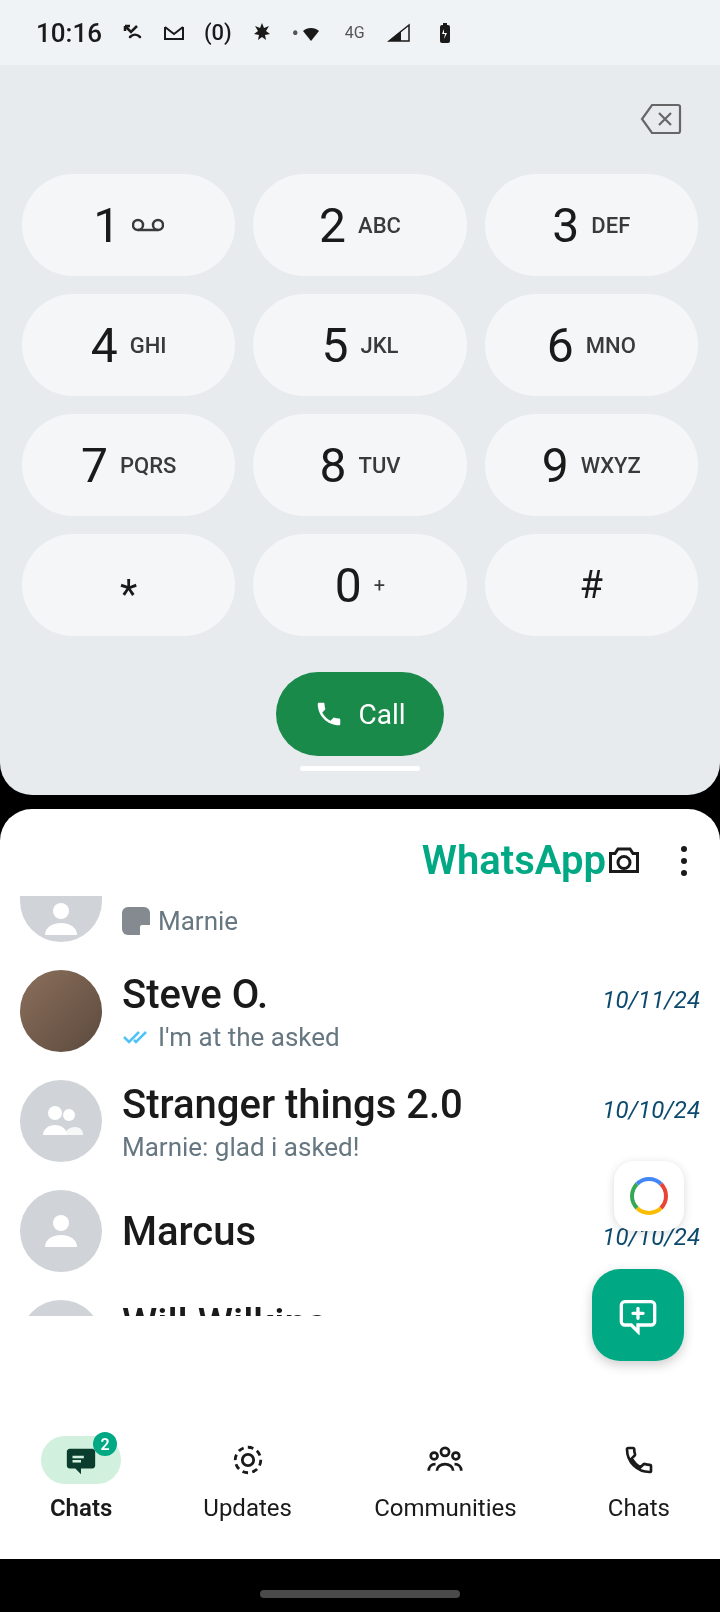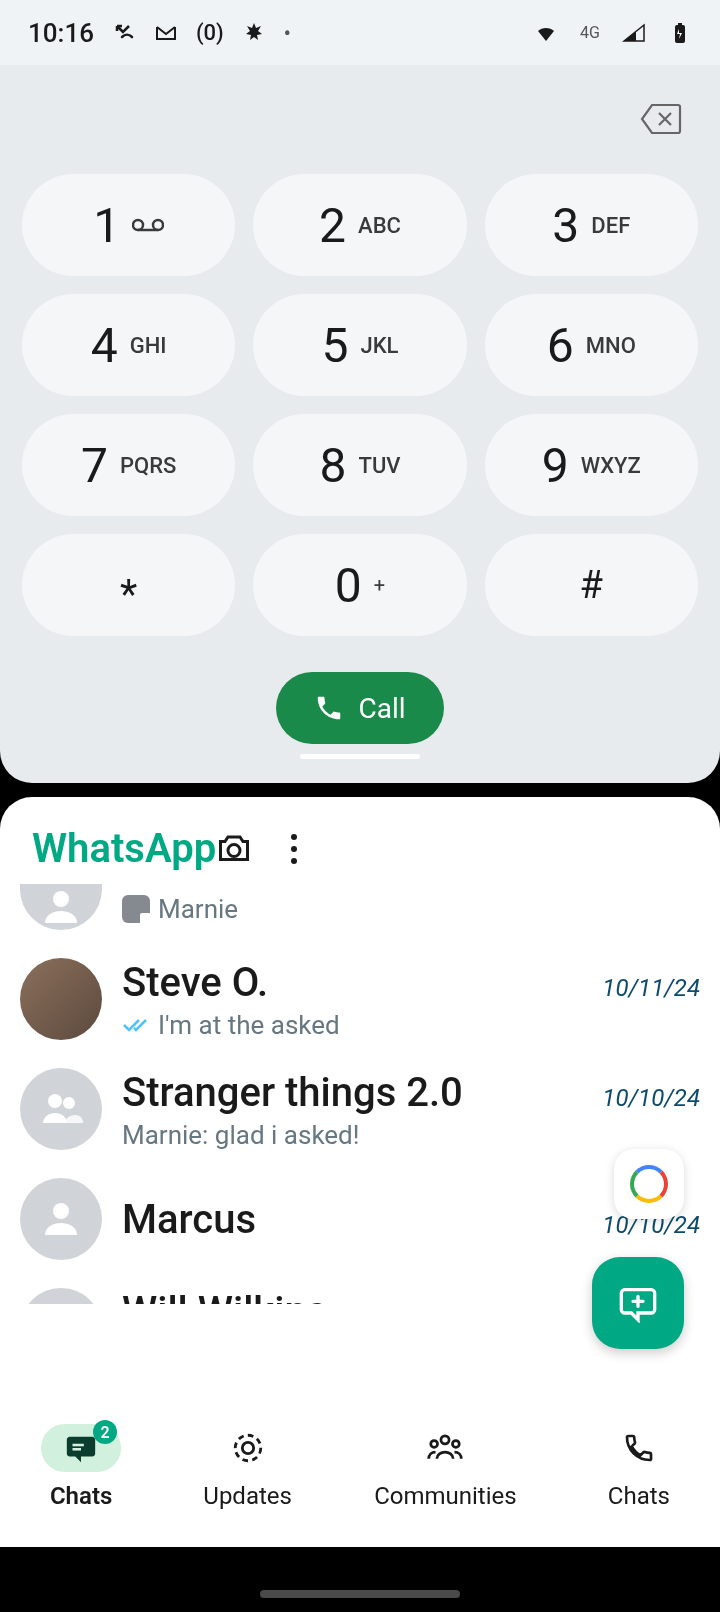--- a/index.html
+++ b/index.html
@@ -1,35 +1,35 @@
 <!DOCTYPE html>
 <html><head>
 <meta charset="utf-8">
 <style>
 *{margin:0;padding:0;box-sizing:border-box;font-family:-apple-system,BlinkMacSystemFont,'Segoe UI',Roboto,sans-serif;}
 body{width:720px;height:1612px;background:#000;overflow:hidden;position:relative;}
-.statusbar{height:65px;background:#f0f3f6;display:flex;align-items:center;justify-content:space-between;padding:0 28px;color:#1a1a1a;}
+.statusbar{height:65px;background:#f0f3f6;display:flex;align-items:center;padding:0 36px;color:#1a1a1a;}
 .sb-left{display:flex;align-items:center;gap:18px;font-size:26px;font-weight:500;}
 .sb-right{display:flex;align-items:center;gap:22px;font-size:22px;}
 .sb-icon{width:24px;height:24px;}
 .dialer{background:#e8ebee;border-radius:0 0 32px 32px;padding-bottom:24px;position:relative;}
 .dialer-top{height:107px;display:flex;align-items:center;justify-content:flex-end;padding:0 38px;}
 .backspace-btn{width:42px;height:32px;}
 .keypad{display:grid;grid-template-columns:repeat(3,1fr);gap:18px;padding:2px 22px 22px;}
 .key{background:#f4f6f8;border-radius:60px;height:102px;display:flex;align-items:center;justify-content:center;gap:12px;cursor:pointer;}
 .key-digit{font-size:48px;font-weight:400;color:#1a1a1a;}
 .key-letters{font-size:22px;font-weight:500;color:#3a3a3a;}
 .key-sub{font-size:28px;color:#3a3a3a;}
 .vm-icon{width:32px;height:16px;}
-.call-btn{width:168px;height:72px;background:#1a8a4a;border-radius:44px;margin:14px auto 0;display:flex;align-items:center;justify-content:center;gap:14px;cursor:pointer;}
+.call-btn{width:168px;height:84px;background:#1a8a4a;border-radius:44px;margin:14px auto 0;display:flex;align-items:center;justify-content:center;gap:14px;cursor:pointer;}
 .call-btn svg{width:30px;height:30px;}
 .call-text{color:#fff;font-size:28px;font-weight:400;}
 .handle{width:120px;height:5px;background:#fff;border-radius:3px;margin:10px auto 0;}
 .whatsapp{background:#fff;border-radius:32px 32px 0 0;margin-top:14px;height:600px;position:relative;overflow:hidden;}
-.wa-header{display:flex;align-items:center;justify-content:flex-start;padding:28px 32px 12px;}
+.wa-header{display:flex;align-items:center;justify-content:flex-end;padding:28px 32px 12px;}
 .wa-title{color:#00a884;font-size:40px;font-weight:600;}
 .wa-actions{display:flex;align-items:center;gap:38px;}
 .chat-list{padding:0 20px;}
 .chat-item{display:flex;align-items:center;padding:14px 0;gap:20px;}
 .avatar{width:82px;height:82px;border-radius:50%;background:#d0d4d8;flex-shrink:0;display:flex;align-items:center;justify-content:center;}
 .avatar.photo{background:linear-gradient(135deg,#8b6f5c,#5c4a3d);}
 .avatar svg{width:48px;height:48px;fill:#fff;}
 .chat-content{flex:1;min-width:0;}
 .chat-title-row{display:flex;justify-content:space-between;align-items:baseline;}
 .chat-name{font-size:40px;font-weight:500;color:#1a1a1a;}

